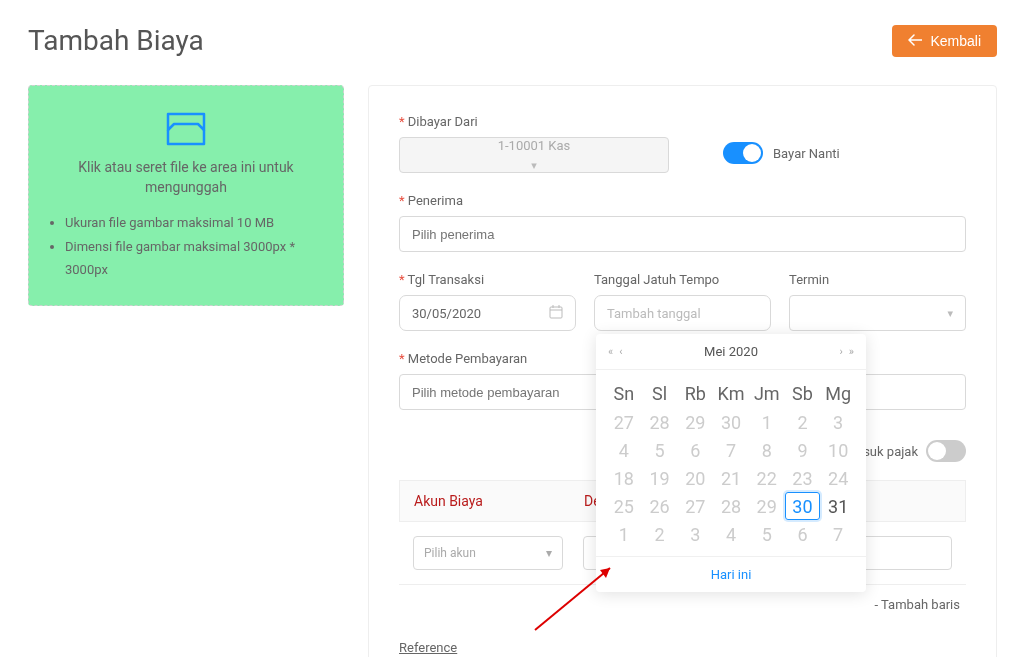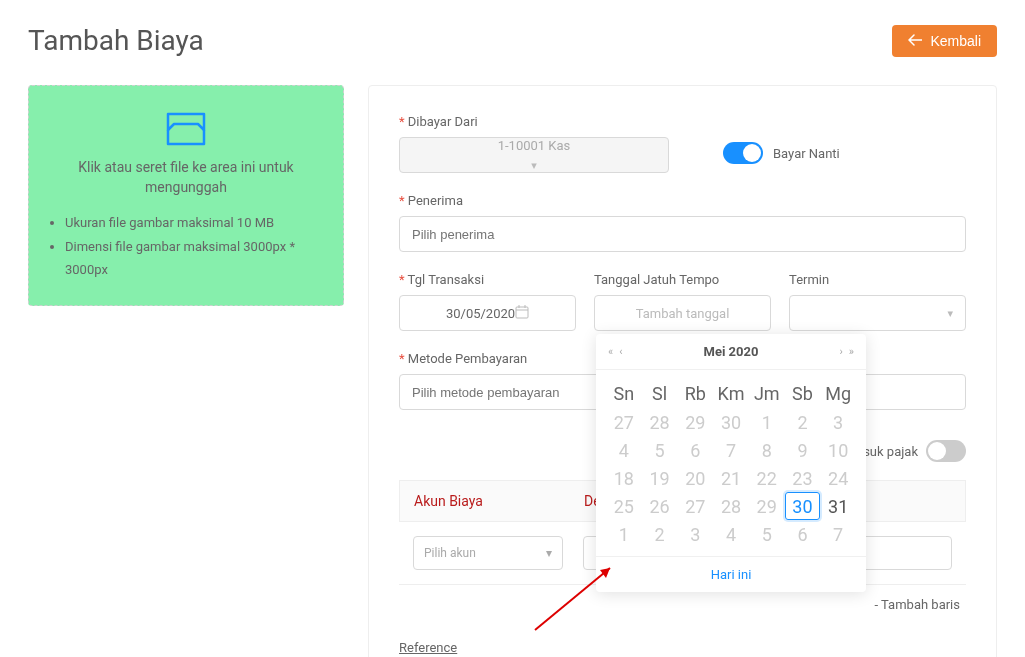--- a/index.html
+++ b/index.html
@@ -24,37 +24,37 @@
 .select.disabled { background: #f5f5f5; color: #aaa; flex-direction: column; }
 .select .chev { color: #bbb; font-size: 11px; }
 .toggle-group { display: flex; align-items: center; gap: 10px; margin-top: 28px; }
 .toggle { width: 40px; height: 22px; border-radius: 11px; position: relative; cursor: pointer; }
 .toggle.on { background: #1890ff; }
 .toggle.off { background: #ccc; }
 .toggle .knob { width: 18px; height: 18px; background: #fff; border-radius: 50%; position: absolute; top: 2px; }
 .toggle.on .knob { right: 2px; }
 .toggle.off .knob { left: 2px; }
 .toggle-label { font-size: 13px; color: #666; }
-.date-input { display: flex; align-items: center; justify-content: center; }
+.date-input { display: flex; align-items: center; justify-content: space-between; border-radius: 7px; }
 .cal-icon { color: #bbb; }
 .tax-row { display: flex; justify-content: flex-end; align-items: center; gap: 8px; margin-top: 30px; margin-bottom: 18px; }
 .table-header { display: flex; background: #fafafa; border: 1px solid #eee; padding: 12px 14px; gap: 20px; }
 .th { font-size: 14px; color: #b91c1c; }
 .th.akun { width: 150px; }
 .th.desc { flex: 1; }
 .table-row { display: flex; gap: 20px; padding: 14px; border-bottom: 1px solid #eee; align-items: center; }
 .cell-select { width: 150px; height: 34px; border: 1px solid #d9d9d9; border-radius: 4px; padding: 0 10px; font-size: 12px; color: #aaa; display: flex; align-items: center; justify-content: space-between; }
 .cell-input { flex: 1; height: 34px; border: 1px solid #d9d9d9; border-radius: 4px; }
 .add-row { text-align: right; font-size: 13px; color: #666; margin-top: 12px; padding-right: 6px; }
 .ref-label { font-size: 13px; color: #666; margin-top: 28px; text-decoration: underline; }
 
 .datepicker { position: absolute; top: 334px; left: 596px; width: 270px; background: #fff; border-radius: 4px; box-shadow: 0 2px 16px rgba(0,0,0,0.12); z-index: 10; }
 .dp-header { display: flex; align-items: center; justify-content: space-between; padding: 10px 12px; border-bottom: 1px solid #f0f0f0; }
 .dp-nav { display: flex; gap: 6px; color: #aaa; font-size: 11px; cursor: pointer; }
-.dp-title { font-size: 13px; color: #555; font-weight: 700; }
+.dp-title { font-size: 13px; color: #555; font-weight: 400; }
 .dp-grid { padding: 8px 10px; }
 .dp-row { display: flex; }
 .dp-cell { width: 36px; height: 28px; display: flex; align-items: center; justify-content: center; font-size: 18px; color: #555; }
 .dp-head .dp-cell { color: #666; height: 30px; }
 .dp-cell.out { color: #ccc; }
 .dp-cell.sel { border: 1px solid #1890ff; border-radius: 3px; color: #1890ff; box-shadow: 0 0 0 2px rgba(24,144,255,0.18); }
 .dp-footer { border-top: 1px solid #f0f0f0; text-align: center; padding: 10px; font-size: 13px; color: #1890ff; cursor: pointer; }
 .arrow-annotation { position: absolute; top: 560px; left: 530px; pointer-events: none; z-index: 20; }
 </style>
 </head>

